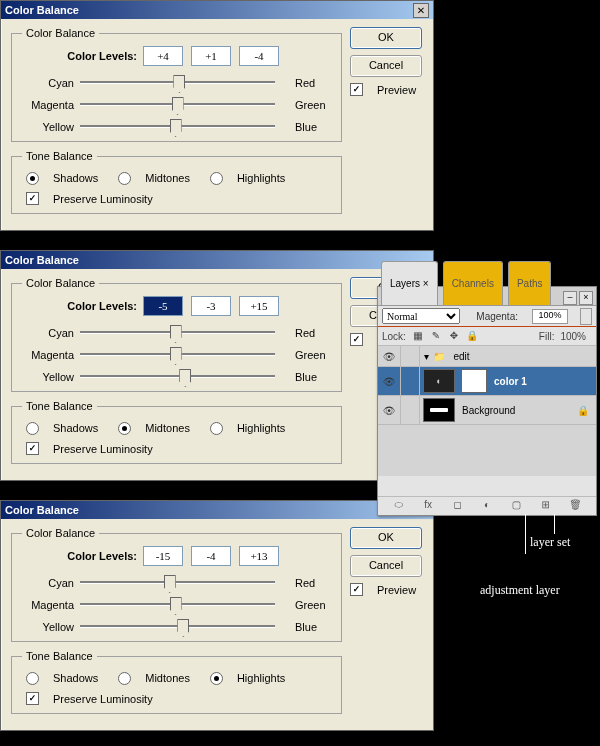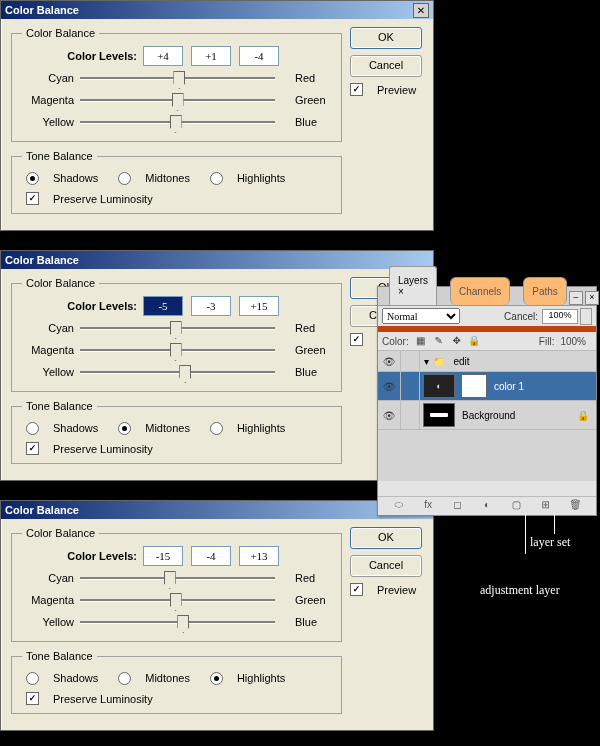--- a/index.html
+++ b/index.html
@@ -55,21 +55,21 @@
     padding:6px 10px 8px 10px;
   }
   legend{padding:0 4px;color:#000;}
   .row{display:flex;align-items:center;height:22px;}
   .levels-label{width:115px;text-align:right;margin-right:6px;font-weight:bold;}
   .levels input{
     width:34px;height:16px;font:11px Tahoma;text-align:center;
     border:1px solid #7f9db9;background:#fff;padding:1px 2px;margin-right:8px;
   }
   .levels input.sel{background:#0a246a;color:#fff;}
-  .slider-row{display:flex;align-items:center;height:22px;}
+  .slider-row{display:flex;align-items:flex-end;height:22px;}
   .slider-row .lbl{width:52px;text-align:right;margin-right:6px;}
   .slider-row .rlbl{width:36px;text-align:left;margin-left:20px;}
   .slider{
     flex:1;height:14px;position:relative;
   }
   .slider .track{
     position:absolute;left:0;right:0;top:6px;height:2px;
     background:#808080;border-bottom:1px solid #fff;
   }
   .slider .thumb{
@@ -97,42 +97,42 @@
   }
   .btn.default{border:1.5px solid #3a6ea5;}
   .right .chk{margin-top:6px;}
   
   .panel{
     position:absolute;left:377px;top:286px;width:218px;height:228px;
     background:#e4e4e4;border:1px solid #888;box-shadow:1px 1px 3px rgba(0,0,0,0.4);
     font-size:10px;
   }
   .panel-tabs{display:flex;background:#d0d0d0;border-bottom:1px solid #999;height:18px;align-items:flex-end;}
-  .tab{padding:8px 8px;border:1px solid #999;border-bottom:none;margin-right:2px;margin-left:11px;background:#e4e4e4;border-radius:3px 3px 0 0;}
-  .tab.inactive{background:#fdba74;color:#555;border-radius:6px;}
+  .tab{padding:16px 8px;border:1px solid #999;border-bottom:none;margin-right:2px;margin-left:3px;background:#e4e4e4;border-radius:3px 3px 0 0;}
+  .tab.inactive{background:#eab308;color:#555;}
   .panel-close{margin-left:auto;display:flex;gap:2px;padding:2px 3px 0 0;}
   .panel-close div{width:12px;height:12px;border:1px solid #888;background:#e4e4e4;text-align:center;font-size:9px;line-height:10px;cursor:pointer;}
-  .panel-toolbar{display:flex;align-items:center;height:20px;border-bottom:6px solid #c2410c;padding:0 4px;gap:2px;}
+  .panel-toolbar{display:flex;align-items:center;height:20px;border-bottom:1px solid #c2410c;padding:0 4px;gap:12px;}
   .panel-toolbar select{font:10px Tahoma;height:16px;}
   .panel-toolbar .op{margin-left:auto;color:#333;}
   .panel-toolbar .pct{width:34px;height:13px;border:1px solid #999;background:#fff;font-size:9px;text-align:center;margin-left:2px;}
   .panel-toolbar .arrow{width:10px;height:15px;border:1px solid #999;background:#e4e4e4;text-align:center;font-size:8px;line-height:13px;cursor:pointer;}
   .lock-row{display:flex;align-items:center;height:18px;border-bottom:1px solid #bbb;padding:0 4px;gap:6px;color:#444;}
   .lock-row .icn{width:12px;height:12px;text-align:center;}
   .layer-list{background:#d4d4d4;height:130px;overflow:hidden;}
   .lrow{display:flex;align-items:center;height:28px;border-bottom:1px solid #bbb;}
   .lrow.short{height:20px;}
   .eye{width:22px;height:100%;border-right:1px solid #bbb;display:flex;align-items:center;justify-content:center;}
   .eye::before{content:"👁";font-size:10px;color:#333;}
   .linkcol{width:18px;height:100%;border-right:1px solid #bbb;}
   .lrow .thumb-layer{width:30px;height:22px;background:#000;margin:0 3px;border:1px solid #666;display:flex;align-items:center;justify-content:center;}
   .lrow .mask{width:24px;height:22px;background:#fff;margin:0 3px;border:1px solid #666;}
   .lrow .nm{flex:1;padding-left:4px;}
   .lrow.sel{background:#3a6ea5;color:#fff;}
-  .lrow.sel .nm{font-weight:normal;}
+  .lrow.sel .nm{font-weight:bold;}
   .panel-bottom{position:absolute;bottom:0;left:0;right:0;height:18px;border-top:1px solid #bbb;background:#e4e4e4;display:flex;align-items:center;justify-content:space-around;padding:0 6px;}
   .panel-bottom .bicn{width:14px;height:14px;text-align:center;font-size:10px;color:#555;cursor:pointer;}
   
   .ann{position:absolute;color:#fff;font:12px Tahoma;}
   .ann-line{position:absolute;width:1px;background:#fff;}
 </style>
 </head>
 <body>
 
 <div id="root">
@@ -355,26 +355,26 @@
         <div class="tab"><span>Layers ×</span></div>
         <div class="tab inactive"><span>Channels</span></div>
         <div class="tab inactive"><span>Paths</span></div>
         <div class="panel-close">
           <div>–</div>
           <div>×</div>
         </div>
       </div>
       <div class="panel-toolbar">
         <select style="width: 78px;"><option>Normal</option></select>
-        <span class="op">Cancel:</span>
+        <span class="op">Magenta:</span>
         <div class="pct">100%</div>
         <div class="arrow"></div>
       </div>
       <div class="lock-row">
-        <span>Color:</span>
+        <span>Lock:</span>
         <span class="icn">▦</span>
         <span class="icn">✎</span>
         <span class="icn">✥</span>
         <span class="icn">🔒</span>
         <span style="margin-left: auto;">Fill:</span>
         <div class="pct">100%</div>
         <div class="arrow"></div>
       </div>
       <div class="layer-list">
         <div class="lrow short">

